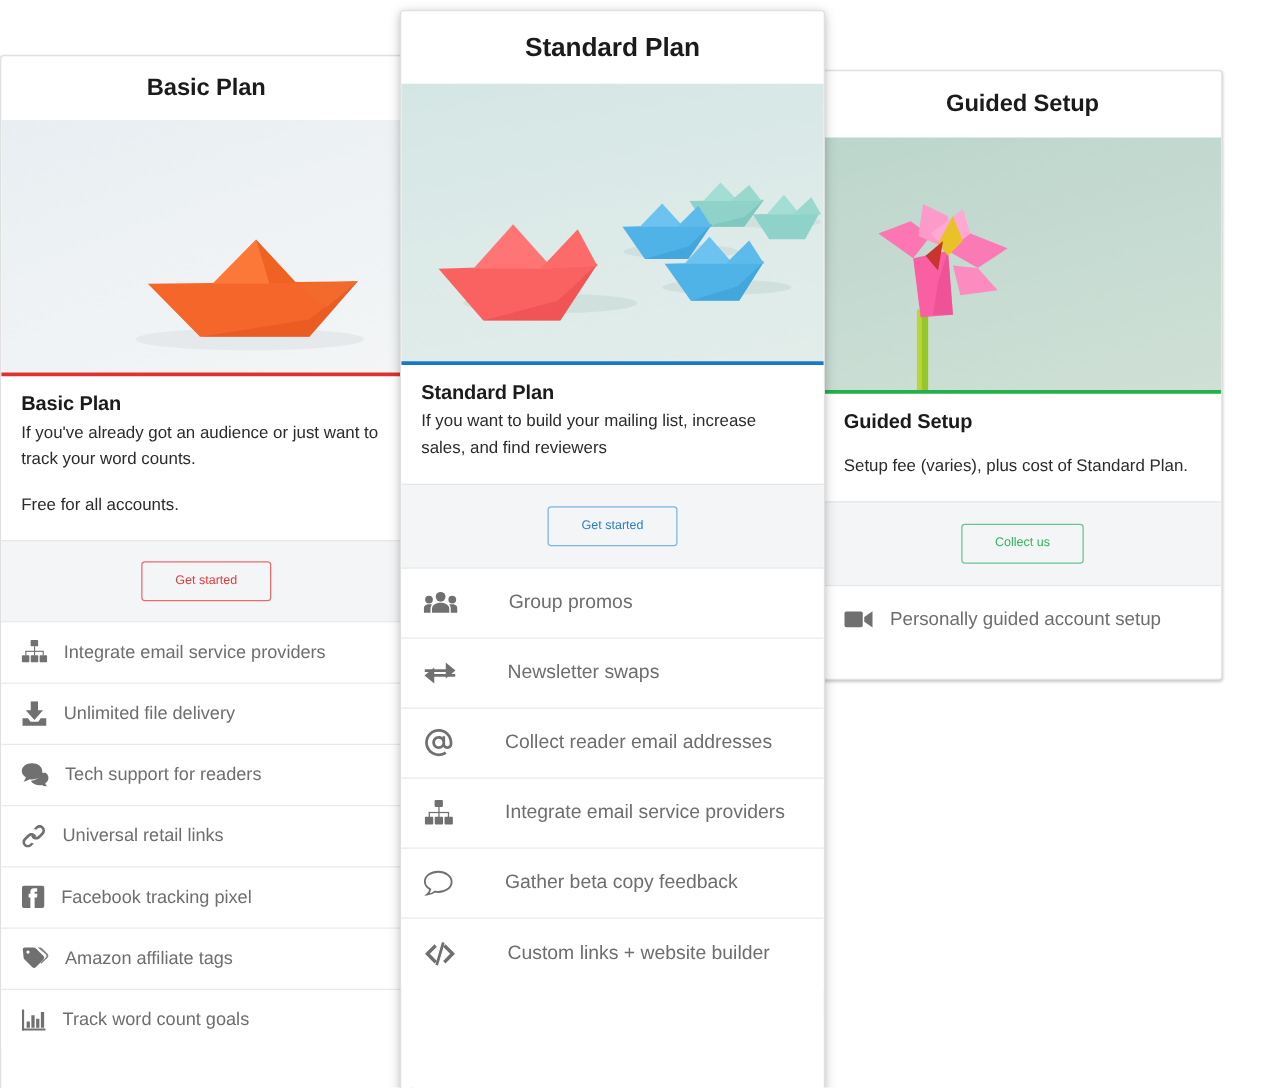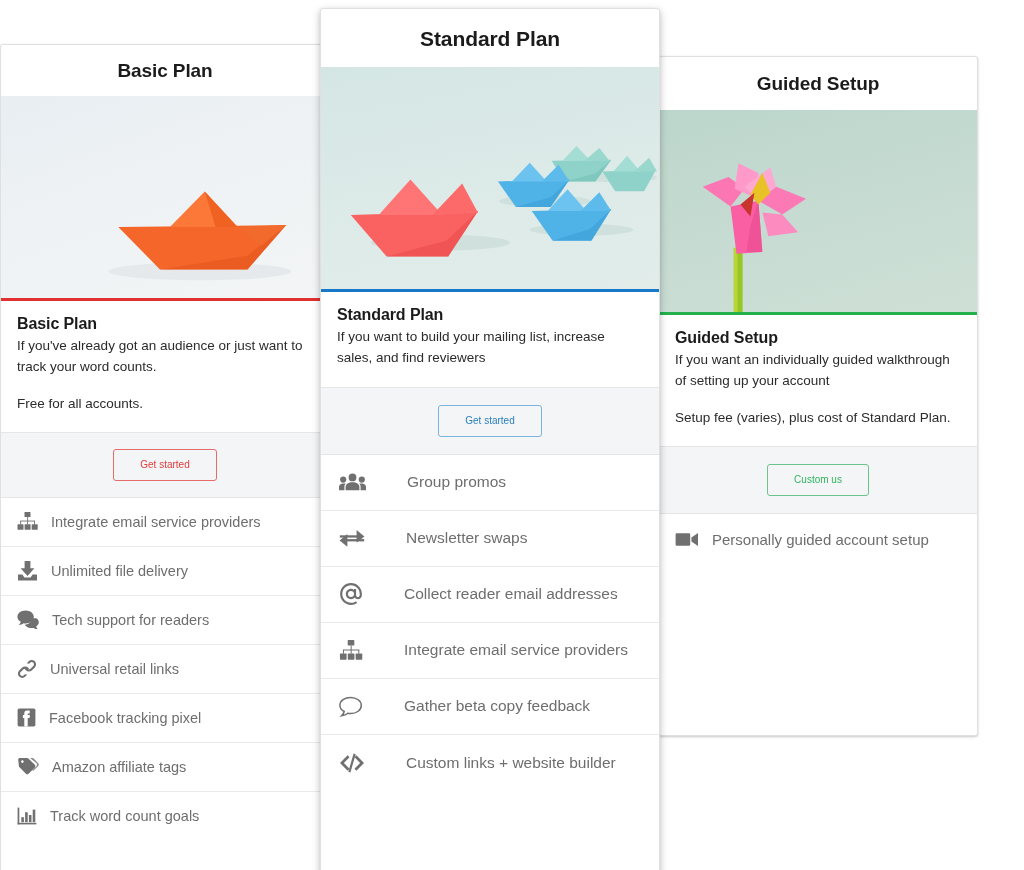--- a/index.html
+++ b/index.html
@@ -159,21 +159,21 @@
   #card-standard .card-action { height: 68px; }
   #card-standard .btn { border-color: #7bb4dd; color: #2a7fbd; }
   #card-standard .feature-row { min-height: 56px; padding: 8px 18px; }
   #card-standard .feature-label { font-size: 15.5px; margin-left: 28px; }
 
   
   #card-guided {
     left: 658px;
     top: 56px;
     width: 320px;
-    height: 680px;
+    height: 488px;
     z-index: 1;
   }
   #card-guided .card-title { padding: 16px 10px 15px 10px; }
   #card-guided .card-media {
     height: 205px;
     border-bottom-color: #22b14c;
     background: linear-gradient(165deg,#bcd6cc 0%, #c6dbd2 50%, #cfe0d6 100%);
   }
   #card-guided .card-action { height: 68px; }
   #card-guided .btn { border-color: #6cc48a; color: #33b35f; }
@@ -445,26 +445,25 @@
           <path d="M100 92 L118 78 L148 90 L124 106 Z" fill="#fb7ab6"></path>
           <path d="M104 104 L124 106 L140 124 L110 128 Z" fill="#fc8cc0"></path>
           <path d="M92 86 L104 64 L112 84 L100 96 Z" fill="#e8c227"></path>
           <path d="M82 96 L96 84 L92 108 Z" fill="#c9342f"></path>
         </svg>
       </div>
     </div>
 
     <div class="card-body">
       <div class="body-heading">Guided Setup</div>
-      <div class="body-desc">If you want an individually guided walkthrough of setting up your account</div>
       <div class="body-price">Setup fee (varies), plus cost of Standard Plan.</div>
     </div>
 
     <div class="card-action">
-      <button class="btn">Custom us</button>
+      <button class="btn">Collect us</button>
     </div>
 
     <div class="features">
       <div class="feature-row">
         <span class="feature-icon">
           <svg width="24" height="17" viewBox="0 0 24 17">
             <rect x="0.6" y="2.2" width="14.6" height="12.6" rx="1.4"></rect>
             <path d="M16.4 6.6 L23 2 L23 15 L16.4 10.4 Z"></path>
           </svg>
         </span>

